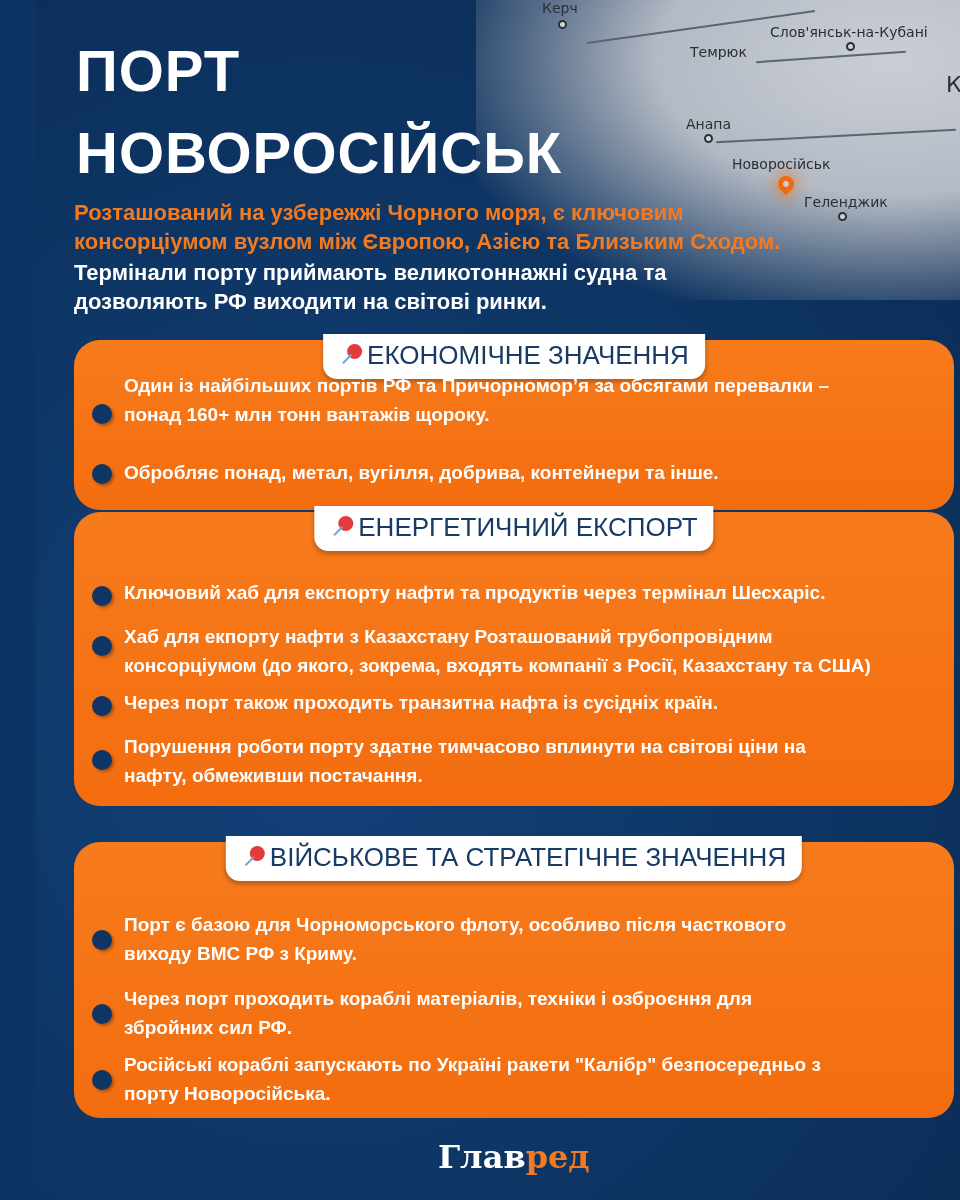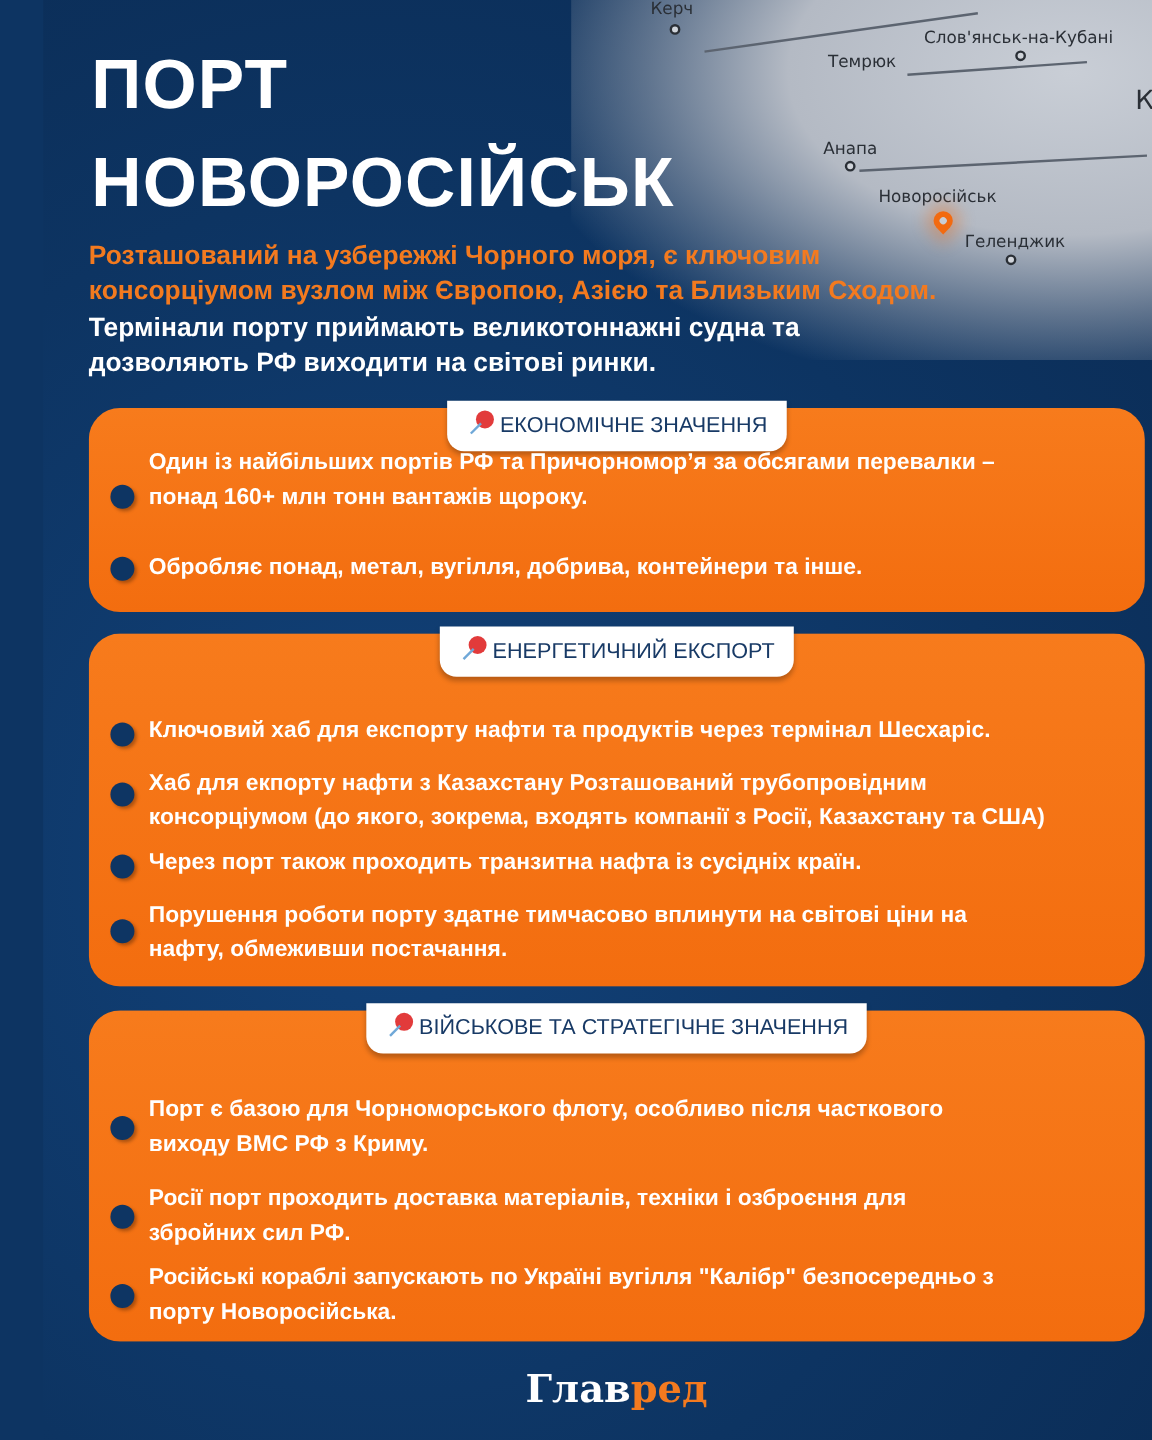--- a/index.html
+++ b/index.html
@@ -12,21 +12,21 @@
   .map-label { position: absolute; color: #2a2f36; font-size: 14px; font-family: "DejaVu Sans", sans-serif; }
   .map-dot { position: absolute; width: 9px; height: 9px; border: 2px solid #2a2f36; border-radius: 50%; background: #d0d4da; }
   .pin { position: absolute; width: 16px; height: 16px; background: #f26a10; border-radius: 50% 50% 50% 0; transform: rotate(-45deg); box-shadow: 0 0 12px 6px rgba(242,106,16,0.35); }
   .pin::after { content: ""; position: absolute; left: 5px; top: 5px; width: 6px; height: 6px; background: #c9ced6; border-radius: 50%; }
   .title { position: absolute; left: 40px; top: 30px; color: #fff; font-weight: 700; font-size: 58px; line-height: 82px; letter-spacing: 1px; }
   .intro-orange { position: absolute; left: 38px; top: 198px; color: #f37a1f; font-weight: 700; font-size: 22px; line-height: 29px; }
   .intro-white { position: absolute; left: 38px; top: 258px; color: #fff; font-weight: 700; font-size: 22px; line-height: 29px; }
   .card { position: absolute; left: 38px; width: 880px; background: #f57414; border-radius: 26px;
     background-image: linear-gradient(180deg, #f77b1c 0%, #f36d0f 100%); }
   .card-tab { position: absolute; top: -6px; left: 50%; transform: translateX(-50%); background: #fff; border-radius: 0 0 14px 14px;
-    padding: 6px 16px 8px 14px; color: #183a66; font-size: 18px; white-space: nowrap; display: flex; align-items: center; box-shadow: 0 3px 4px rgba(0,0,0,0.25); }
+    padding: 6px 16px 8px 14px; color: #183a66; font-size: 26px; white-space: nowrap; display: flex; align-items: center; box-shadow: 0 3px 4px rgba(0,0,0,0.25); }
   .pin-icon { display: inline-block; width: 28px; height: 28px; position: relative; margin-right: 2px; }
   .pin-icon .head { position: absolute; left: 10px; top: 2px; width: 15px; height: 15px; background: #e23b3b; border-radius: 50%; }
   .pin-icon .needle { position: absolute; left: 4px; top: 16px; width: 12px; height: 2px; background: #6fa8d8; transform: rotate(-45deg); }
   .bullet { position: absolute; left: 18px; width: 20px; height: 20px; border-radius: 50%; background: #0e3563; box-shadow: 2px 2px 3px rgba(0,0,0,0.3); }
   .item { position: absolute; left: 50px; right: 40px; color: #fff; font-weight: 700; font-size: 19px; line-height: 29px; }
   .footer-logo { position: absolute; left: 402px; top: 1138px; font-family: "DejaVu Serif", serif; font-size: 32px; font-weight: 700; }
   .logo-white { color: #fff; }
   .logo-orange { color: #f37a1f; }
 </style>
 </head>
@@ -78,21 +78,21 @@
     <div class="item" style="top:31px;">
       <div>Один із найбільших портів РФ та Причорномор’я за обсягами перевалки –</div>
       <div>понад 160+ млн тонн вантажів щороку.</div>
     </div>
     <div class="bullet" style="top:124px;"></div>
     <div class="item" style="top:118px;">
       <div>Обробляє понад, метал, вугілля, добрива, контейнери та інше.</div>
     </div>
   </div>
 
-  <div class="card" style="top:528px;height:294px;">
+  <div class="card" style="top:512px;height:294px;">
     <div class="card-tab">
       <span class="pin-icon">
           <span class="head"></span>
           <span class="needle"></span>
         </span>
       <span>ЕНЕРГЕТИЧНИЙ ЕКСПОРТ</span>
     </div>
     <div class="bullet" style="top:74px;"></div>
     <div class="item" style="top:66px;">
       <div>Ключовий хаб для експорту нафти та продуктів через термінал Шесхаріс.</div>
@@ -121,26 +121,26 @@
         </span>
       <span>ВІЙСЬКОВЕ ТА СТРАТЕГІЧНЕ ЗНАЧЕННЯ</span>
     </div>
     <div class="bullet" style="top:88px;"></div>
     <div class="item" style="top:68px;">
       <div>Порт є базою для Чорноморського флоту, особливо після часткового</div>
       <div>виходу ВМС РФ з Криму.</div>
     </div>
     <div class="bullet" style="top:162px;"></div>
     <div class="item" style="top:142px;">
-      <div>Росії порт проходить доставка матеріалів, техніки і озброєння для</div>
+      <div>Через порт проходить кораблі матеріалів, техніки і озброєння для</div>
       <div>збройних сил РФ.</div>
     </div>
     <div class="bullet" style="top:228px;"></div>
     <div class="item" style="top:208px;">
-      <div>Російські кораблі запускають по Україні вугілля "Калібр" безпосередньо з</div>
+      <div>Російські кораблі запускають по Україні ракети "Калібр" безпосередньо з</div>
       <div>порту Новоросійська.</div>
     </div>
   </div>
 
   <div class="footer-logo">
     <span class="logo-white">Глав</span><span class="logo-orange">ред</span>
   </div>
 </div>
 
 </body></html>

